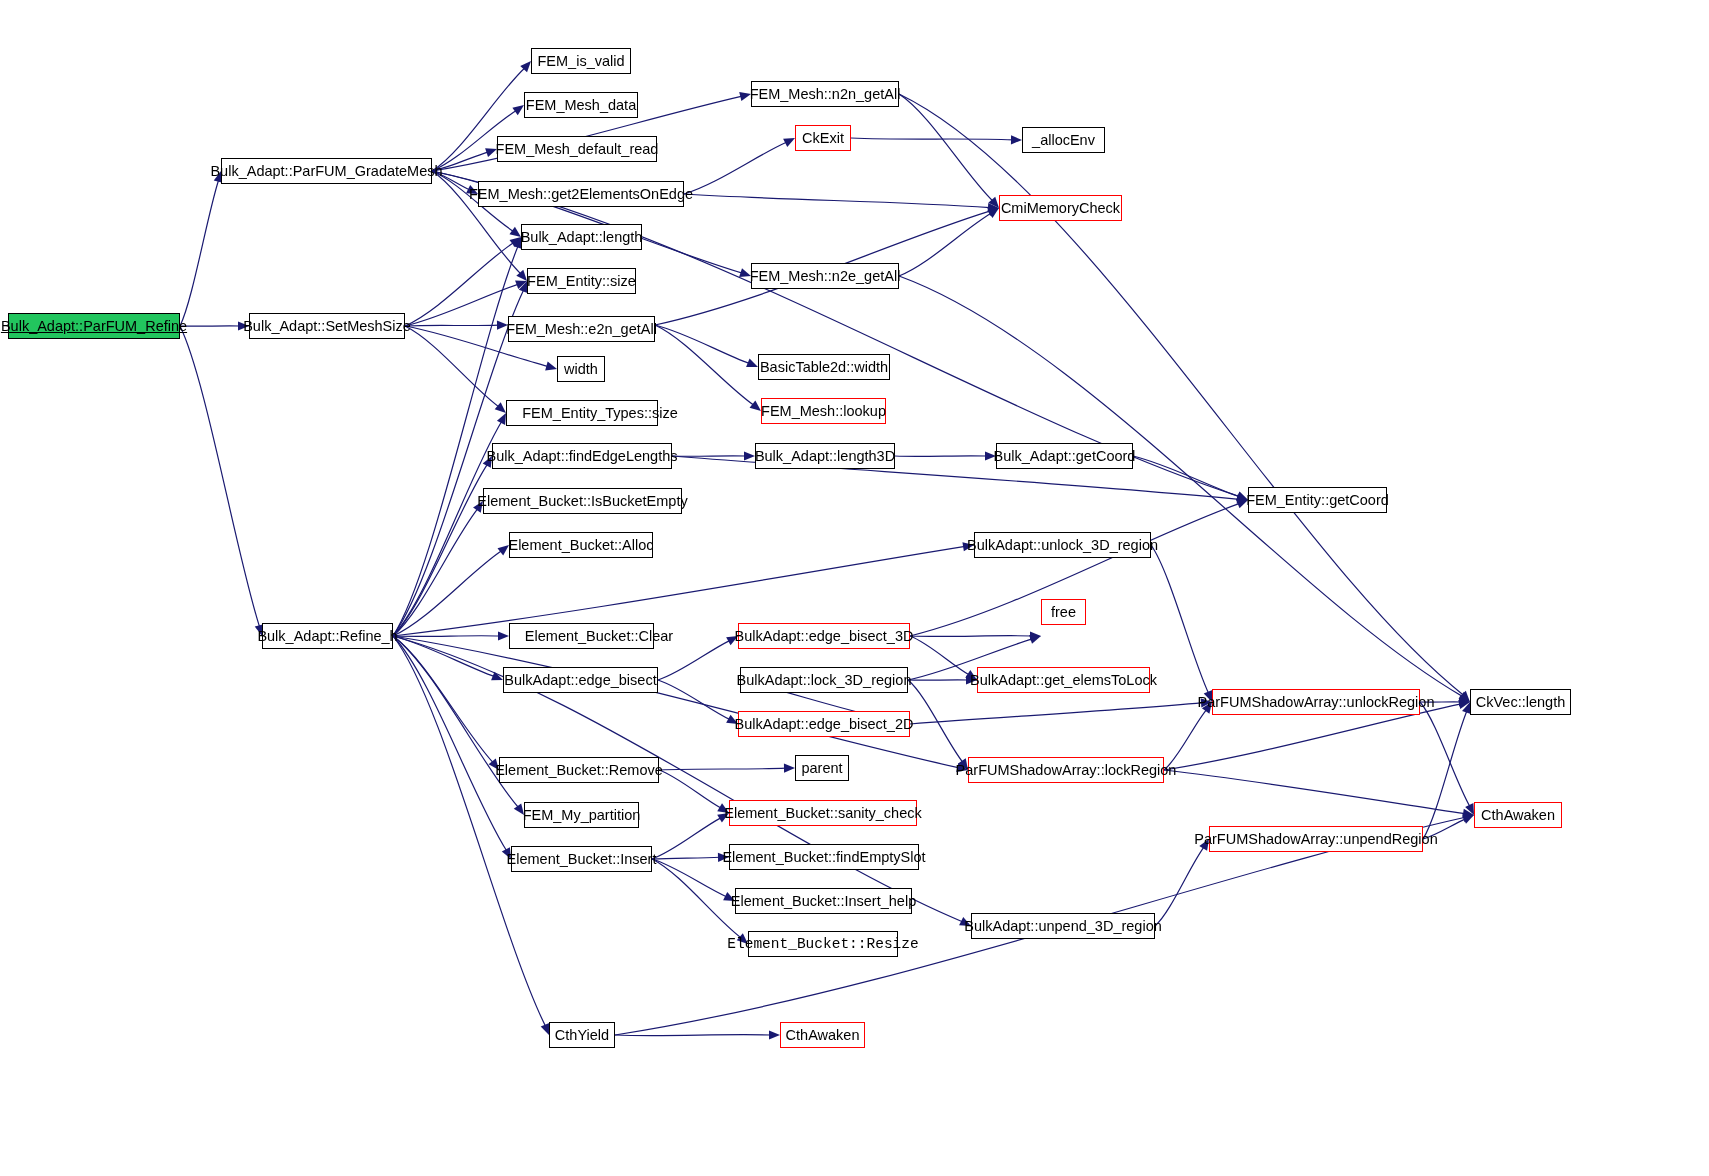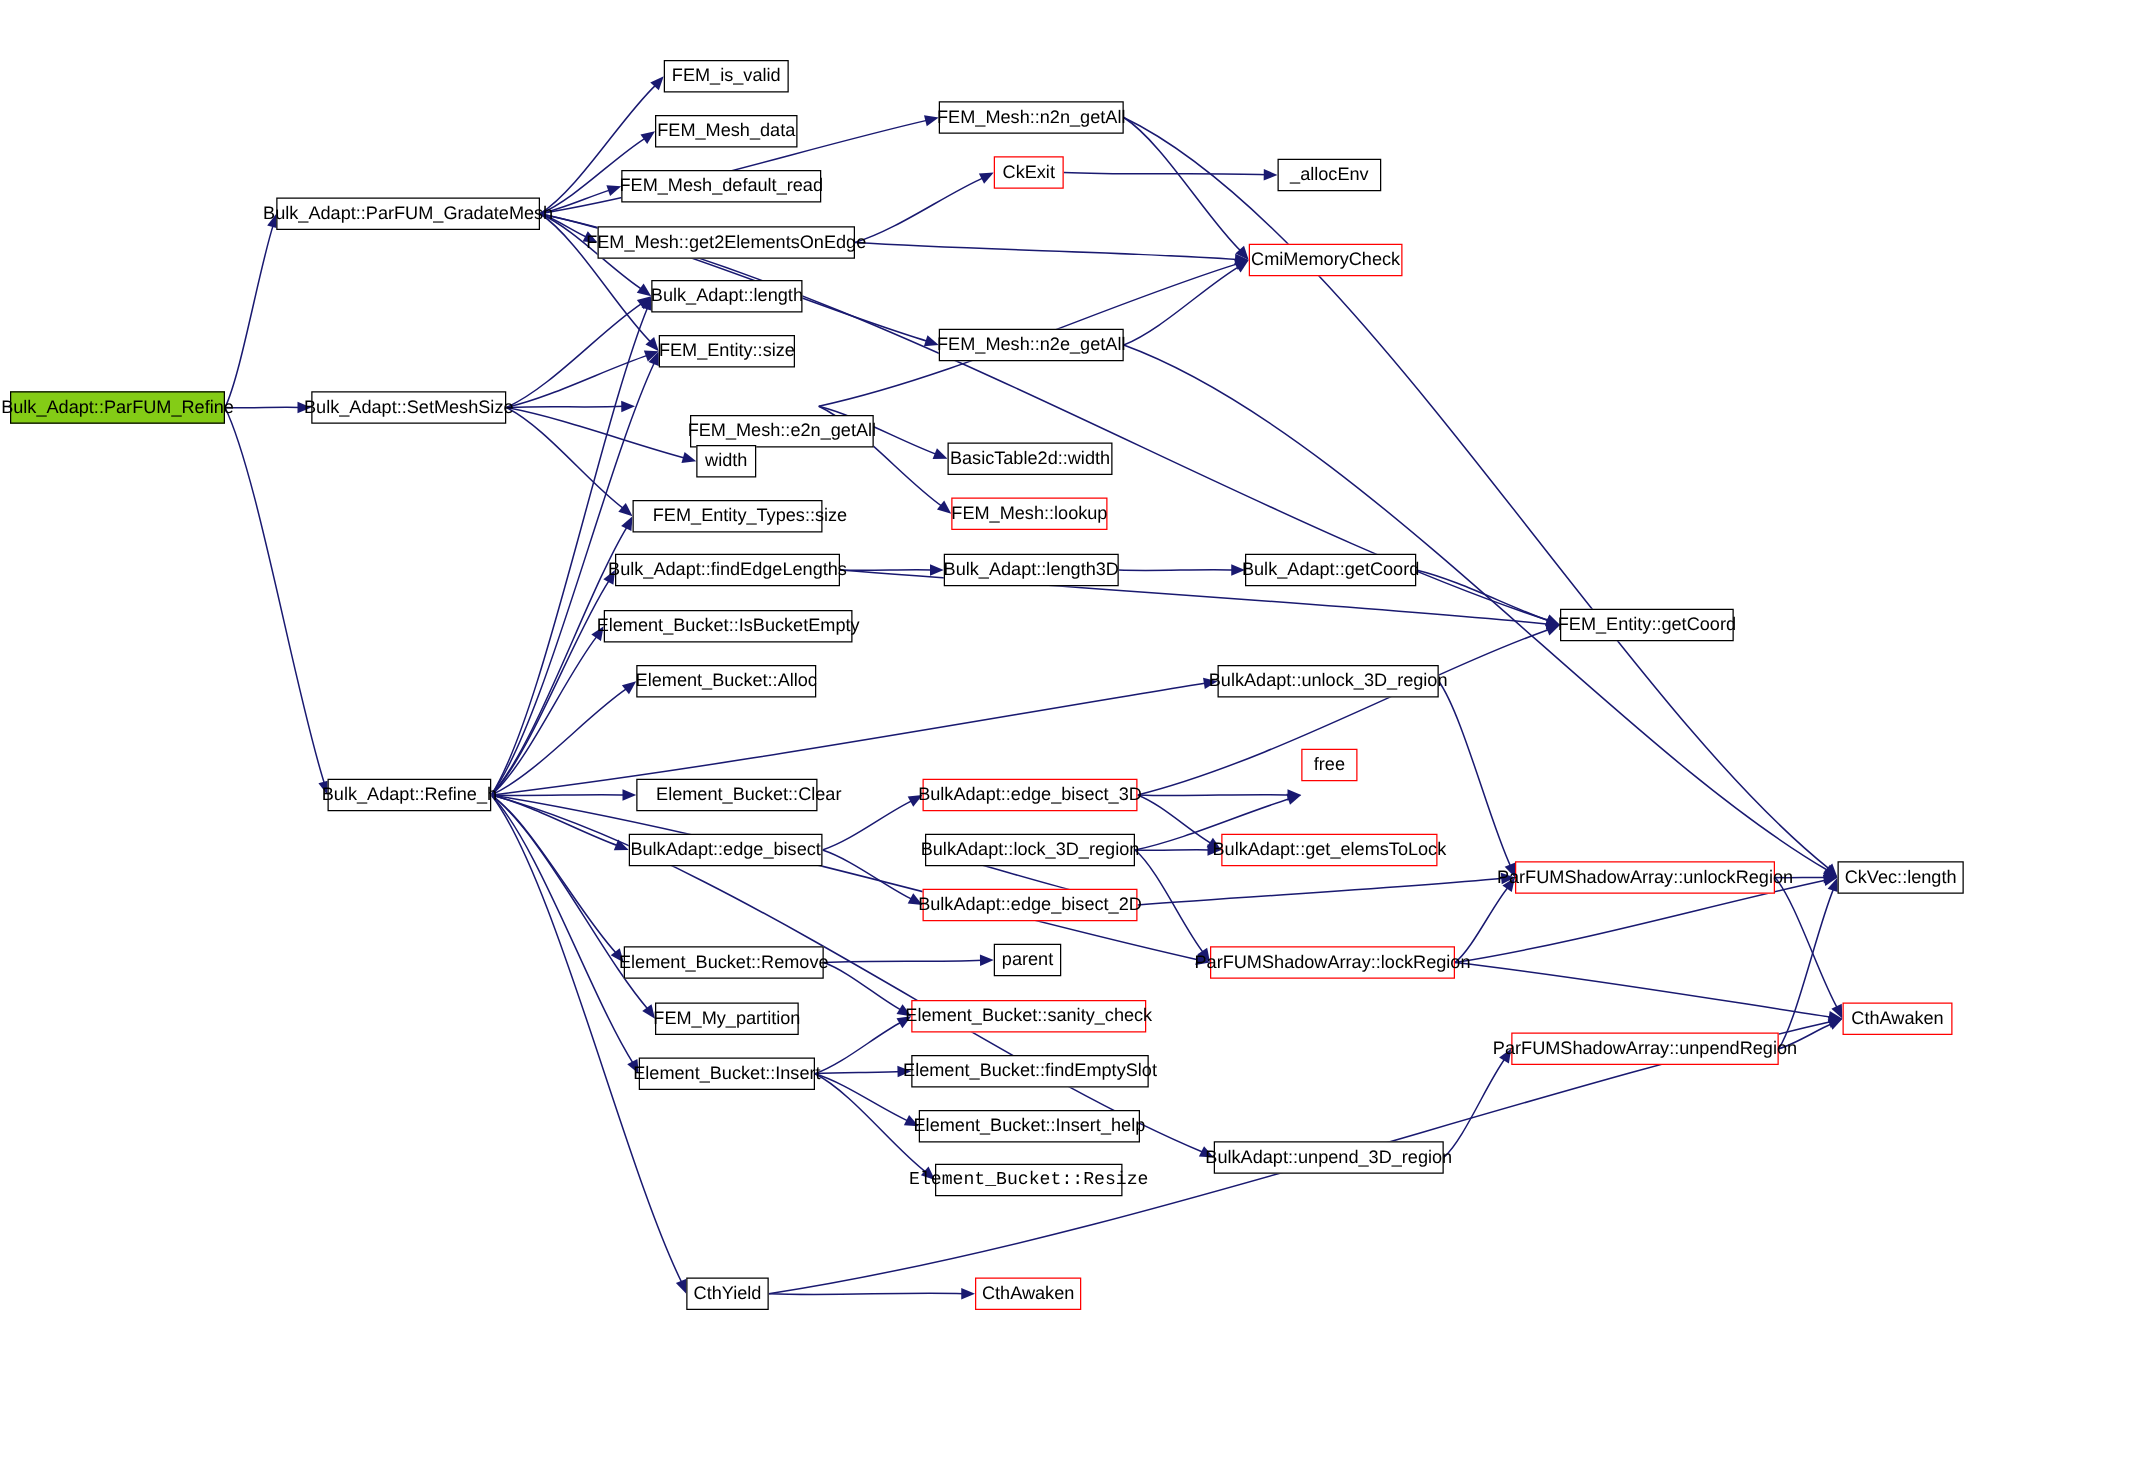--- a/index.html
+++ b/index.html
@@ -15,21 +15,21 @@
     font-size:14.5px;
     line-height:1;
     display:flex;
     align-items:center;
     justify-content:center;
     white-space:nowrap;
     padding:0 7px;
     height:26px;
   }
   .node.red{border-color:#ff0000;}
-  .node.root{background:#84cc16;border-color:#000000;}
+  .node.root{background:#22c55e;border-color:#000000;text-decoration:underline;}
 </style>
 </head>
 <body>
 
 <div id="canvas">
   <svg id="edges" viewBox="0 0 1709 1176" xmlns="http://www.w3.org/2000/svg">
       <path d="M 180 326 C 192.7705082609377 299.9139008084504, 207.08895691714056 215.78475612493014, 218.69850988162938 179.70075532554745" fill="none" stroke="#191970" stroke-width="1.2"></path>
       <polygon points="221,171 222.63412035504905,182.8105736806141 213.7400149111561,180.4579393373908" fill="#191970"></polygon>
       <path d="M 180 326 C 199.8 326.75, 222 325.4, 240 326" fill="none" stroke="#191970" stroke-width="1.2"></path>
       <polygon points="249,326 238,330.6 238,321.4" fill="#191970"></polygon>
@@ -199,21 +199,21 @@
     </div>
     <div class="node" style="left: 478px; top: 181px; width: 206px; text-align: right;">
       <span>FEM_Mesh::get2ElementsOnEdge</span>
     </div>
     <div class="node" style="left: 521px; top: 224px; width: 121px;">
       <span>Bulk_Adapt::length</span>
     </div>
     <div class="node" style="left: 527px; top: 268px; width: 109px;">
       <span>FEM_Entity::size</span>
     </div>
-    <div class="node" style="left: 508px; top: 332px; width: 147px; margin-left: 44px;">
+    <div class="node" style="left: 508px; top: 316px; width: 147px;">
       <span>FEM_Mesh::e2n_getAll</span>
     </div>
     <div class="node" style="left: 557px; top: 356px; width: 48px;">
       <span>width</span>
     </div>
     <div class="node" style="left: 506px; top: 400px; width: 152px; padding-left: 43px;">
       <span>FEM_Entity_Types::size</span>
     </div>
     <div class="node" style="left: 492px; top: 443px; width: 180px;">
       <span>Bulk_Adapt::findEdgeLengths</span>

